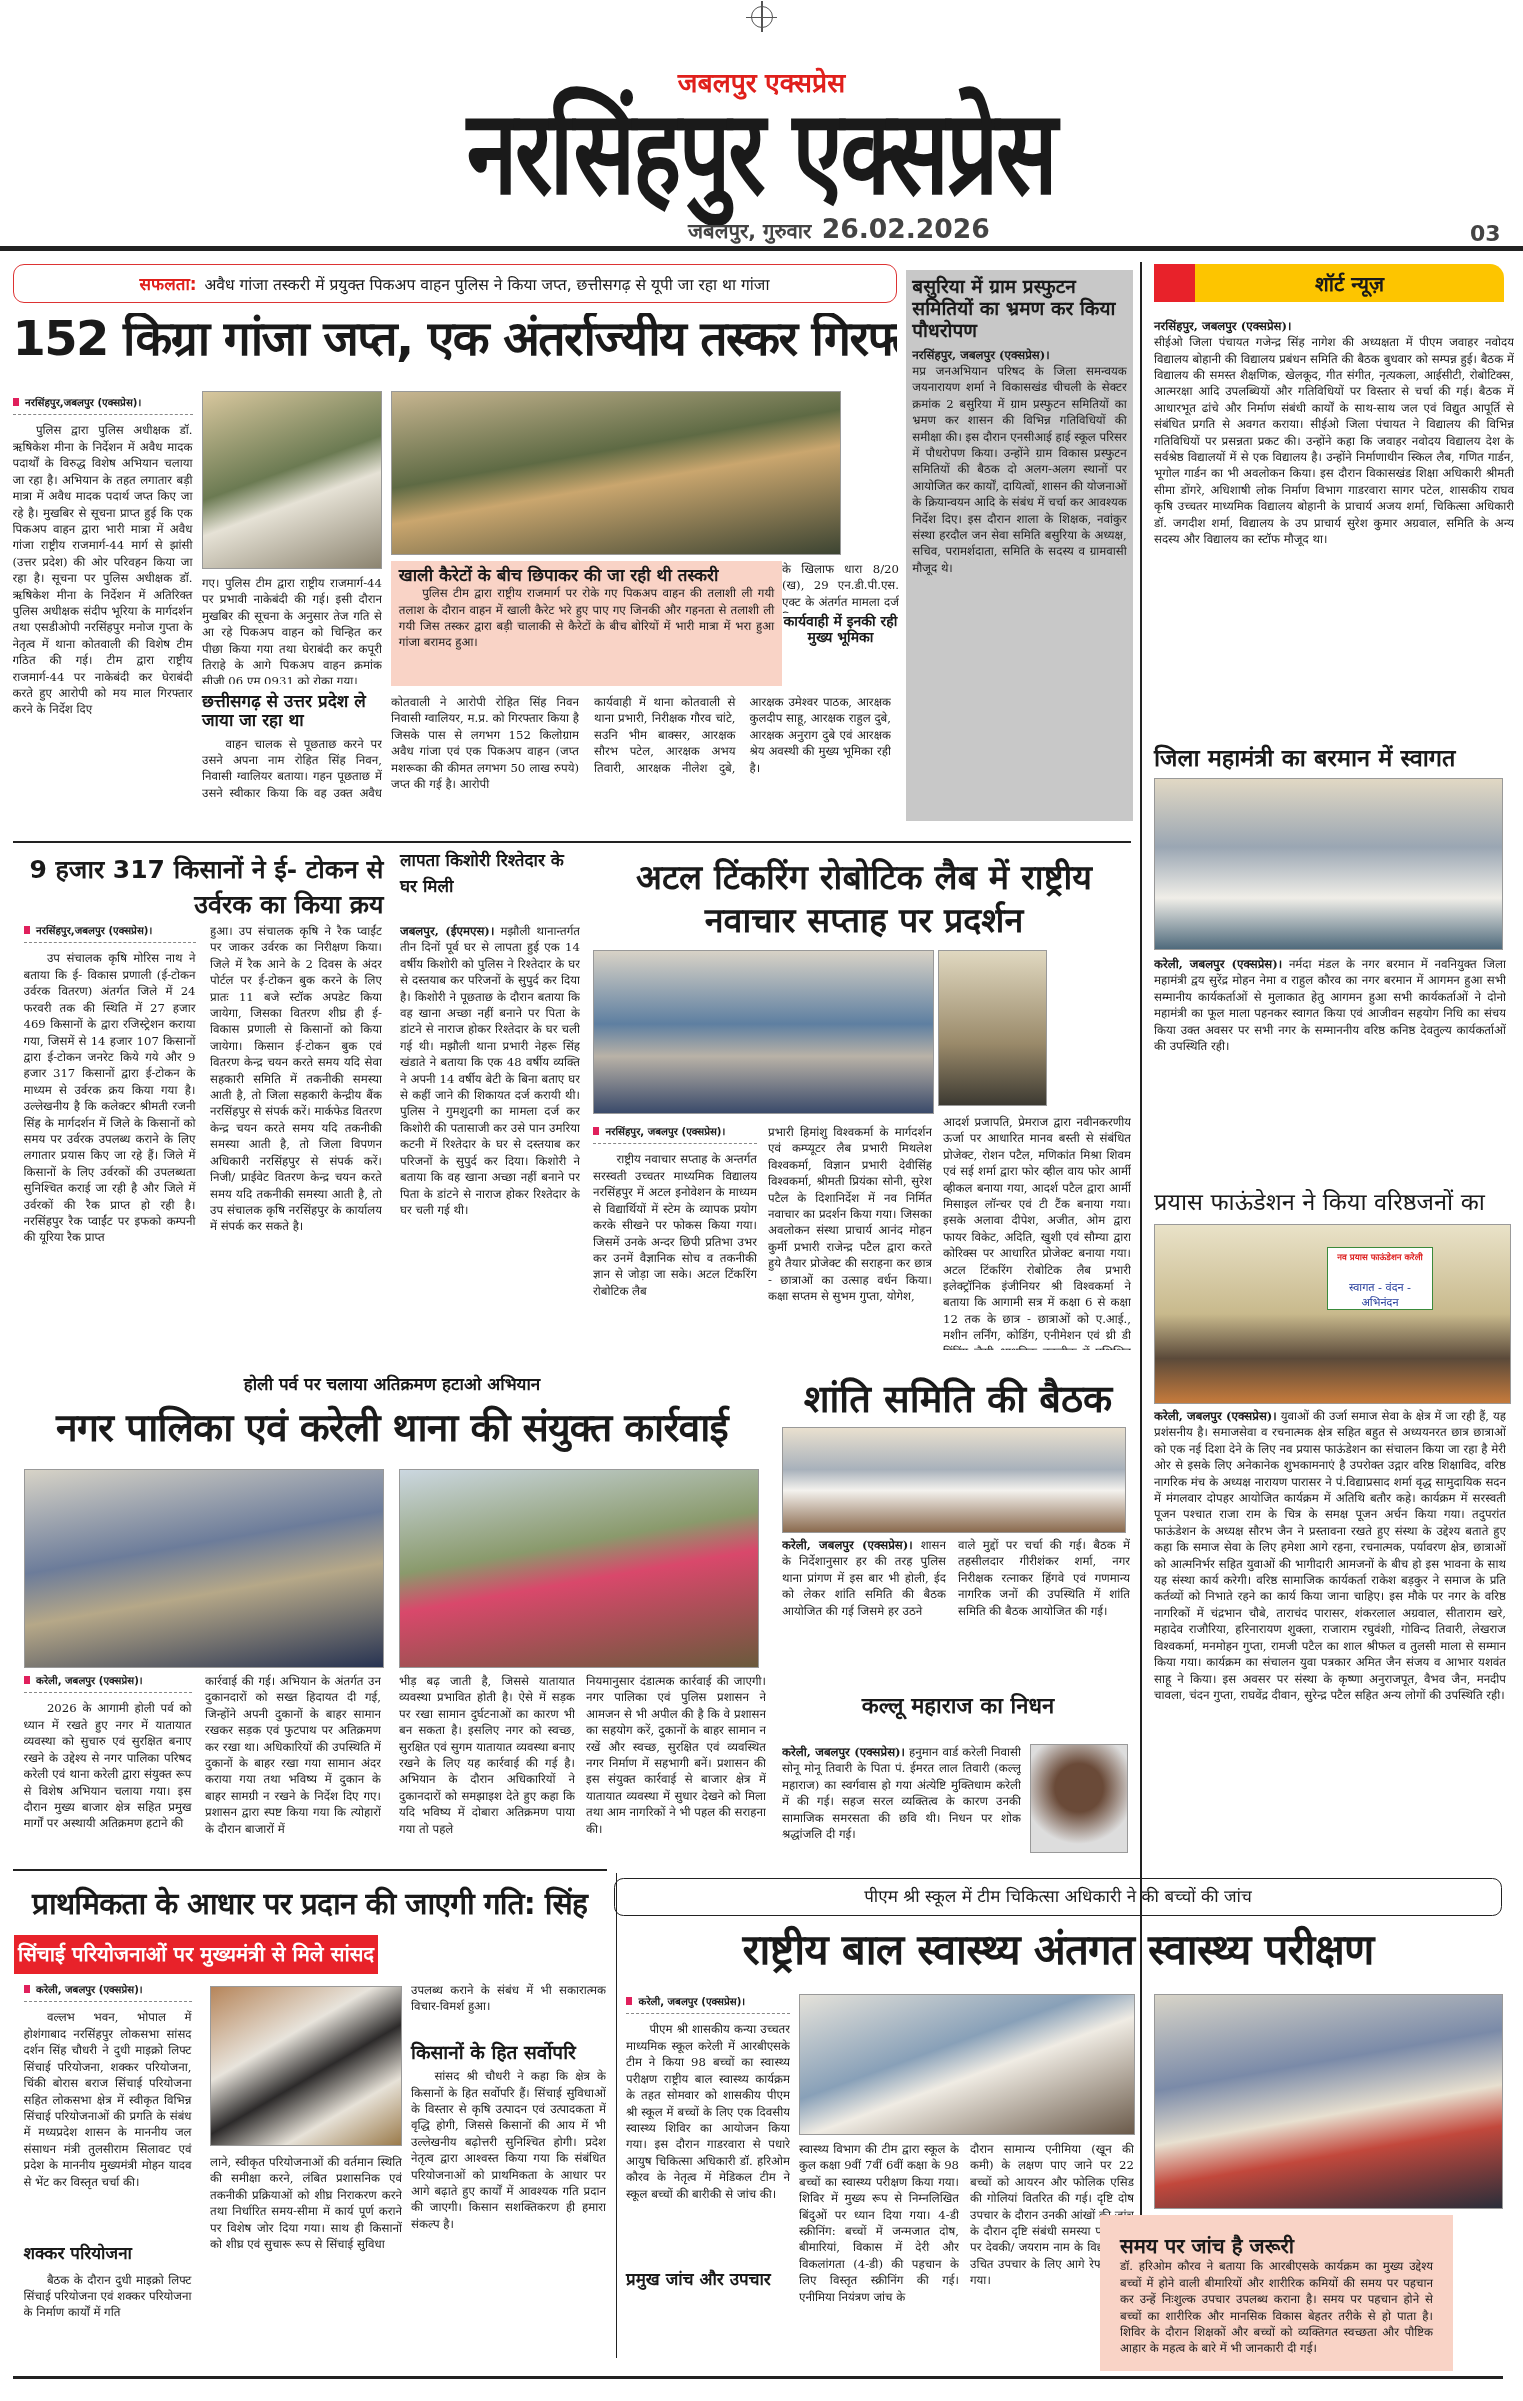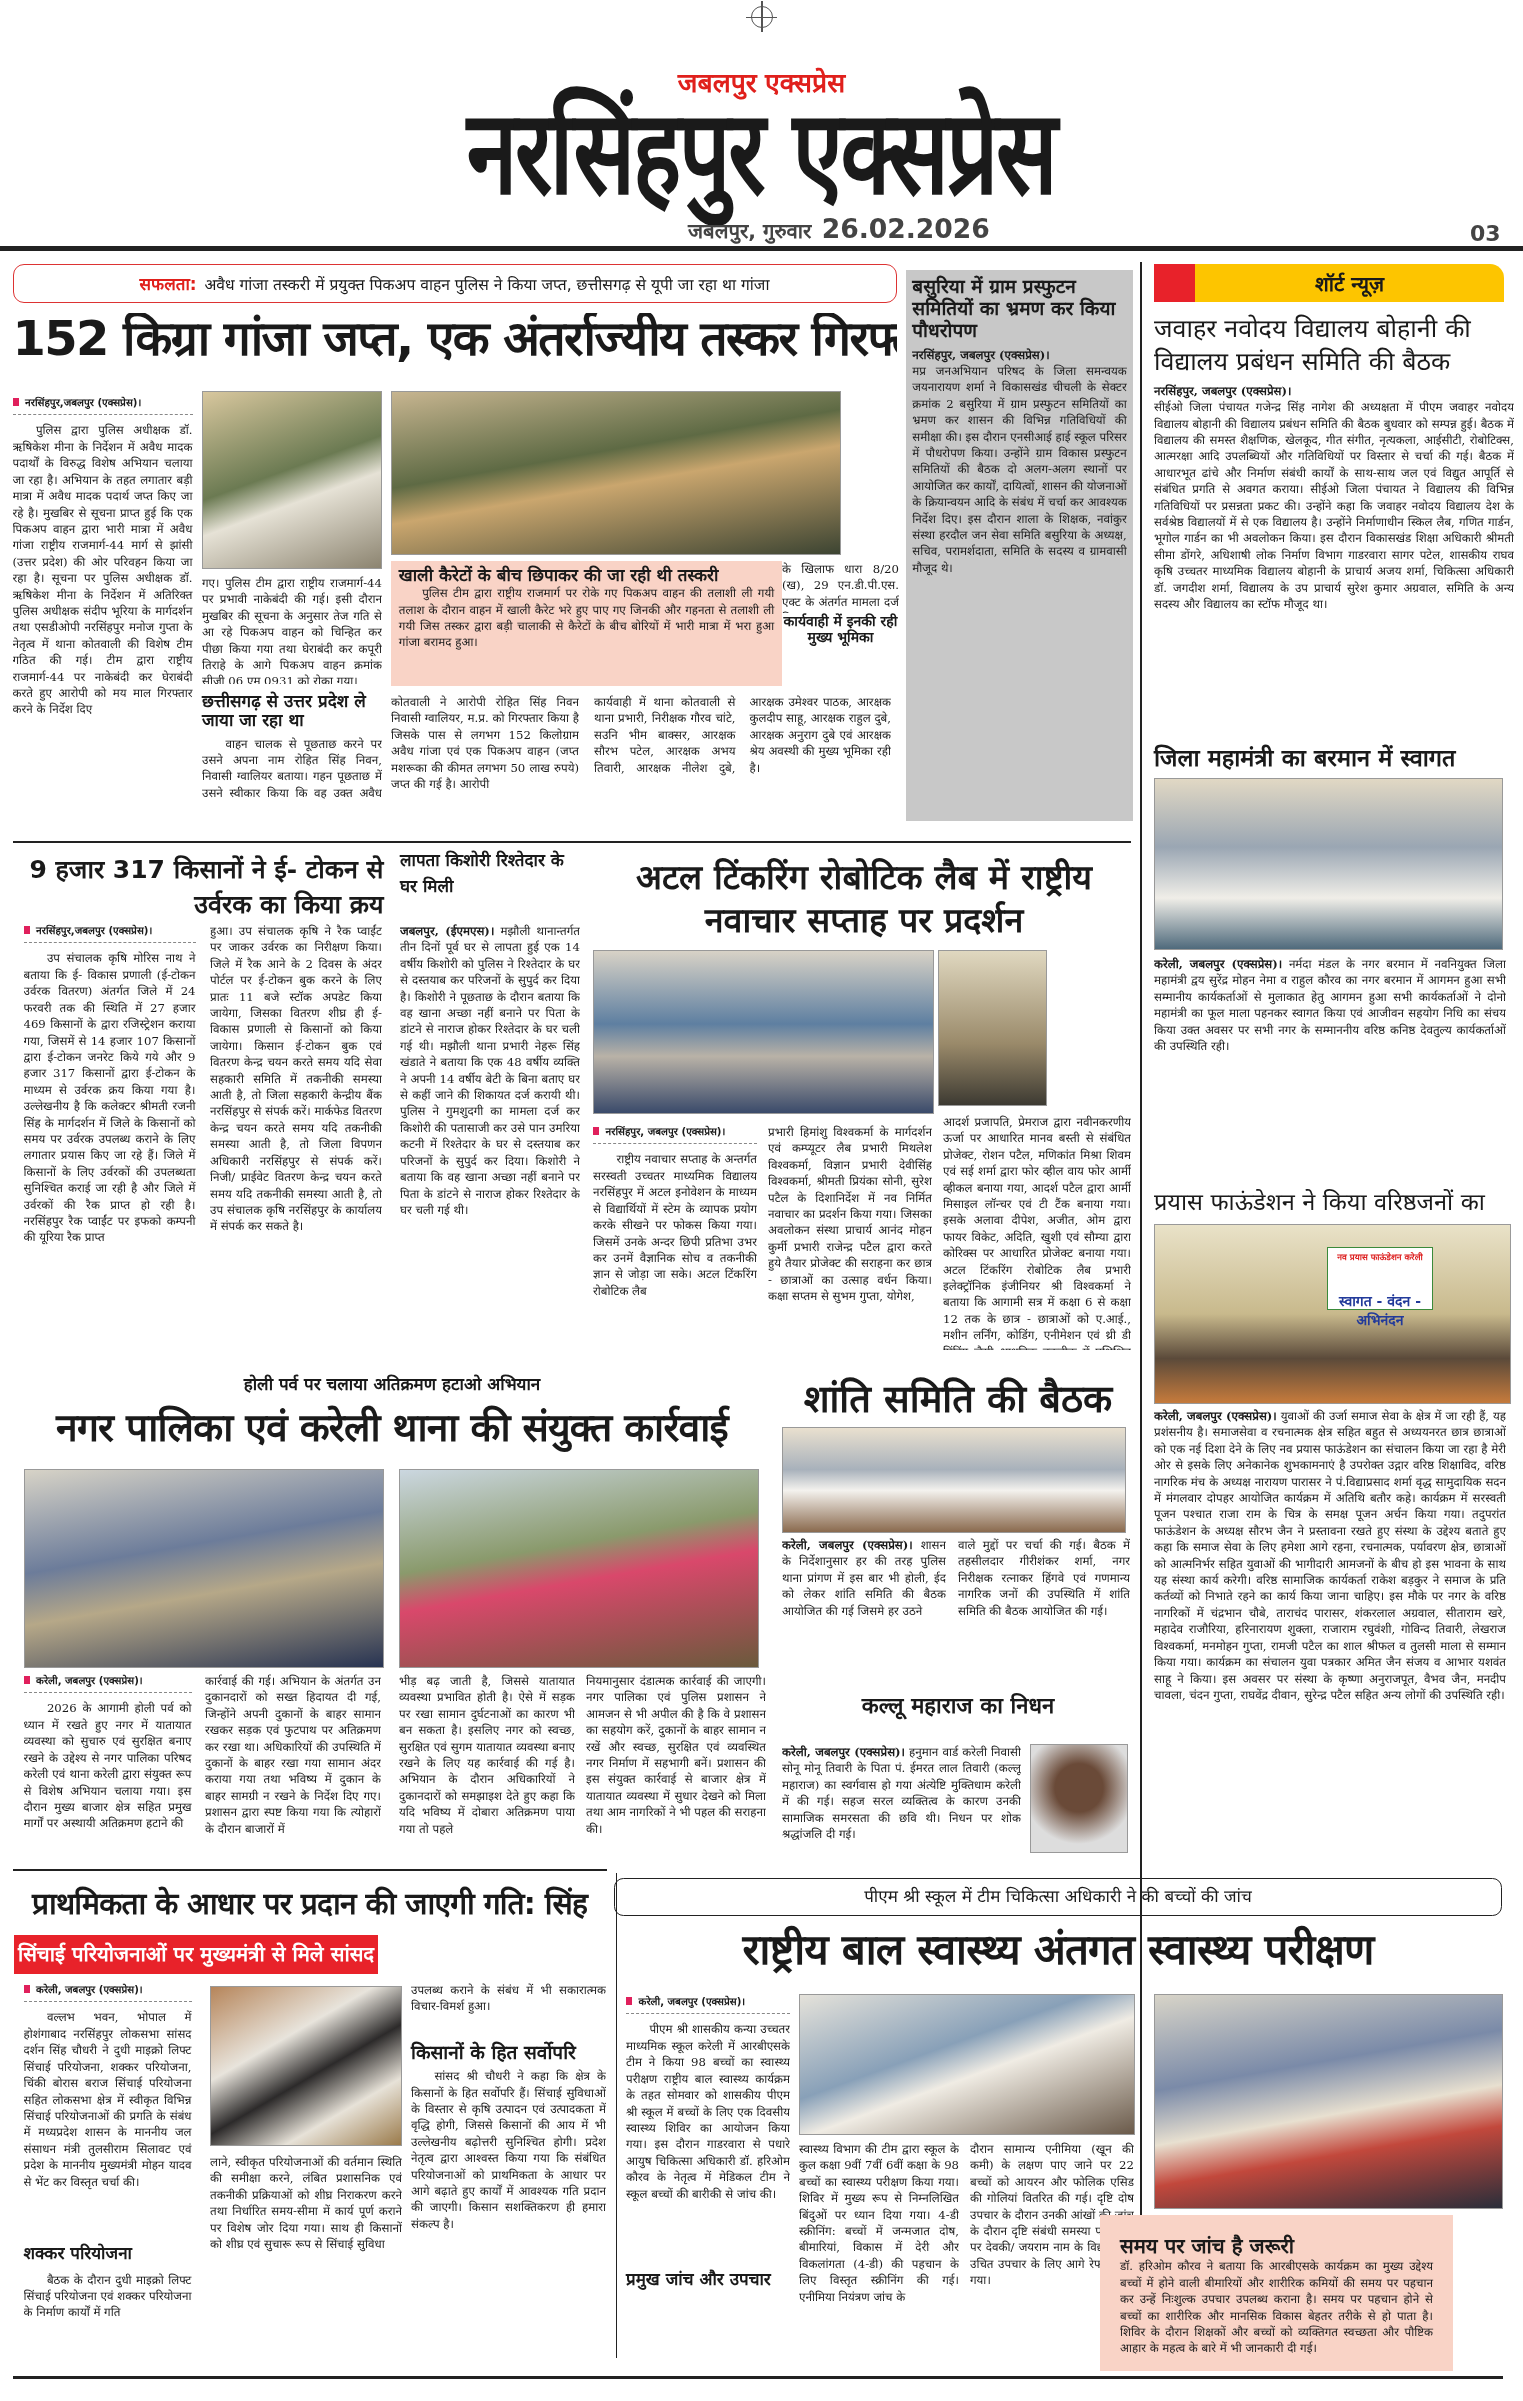--- a/index.html
+++ b/index.html
@@ -81,34 +81,33 @@
   <div class="body" style="height:438px;overflow:hidden">मप्र जनअभियान परिषद के जिला समन्वयक जयनारायण शर्मा ने विकासखंड चीचली के सेक्टर क्रमांक 2 बसुरिया में ग्राम प्रस्फुटन समितियों का भ्रमण कर शासन की विभिन्न गतिविधियों की समीक्षा की। इस दौरान एनसीआई हाई स्कूल परिसर में पौधरोपण किया। उन्होंने ग्राम विकास प्रस्फुटन समितियों की बैठक दो अलग-अलग स्थानों पर आयोजित कर कार्यों, दायित्वों, शासन की योजनाओं के क्रियान्वयन आदि के संबंध में चर्चा कर आवश्यक निर्देश दिए। इस दौरान शाला के शिक्षक, नवांकुर संस्था हरदौल जन सेवा समिति बसुरिया के अध्यक्ष, सचिव, परामर्शदाता, समिति के सदस्य व ग्रामवासी मौजूद थे।</div>
 </div>
 
 <div class="abs colrule" style="left:1140px;top:262px;height:2096px"></div>
 
 <div class="abs" style="left:1154px;top:264px;width:350px;height:38px;display:flex;border-radius:0 14px 0 0;overflow:hidden">
   <div style="width:41px;background:#e8222a"></div>
   <div style="flex:1;background:#fdc500;display:flex;align-items:center;justify-content:center;font-weight:bold;font-size:20.3px">शॉर्ट न्यूज़</div>
 </div>
 <div class="abs" style="left:1154px;top:313px;width:360px">
-  <div style="font-size:25px;line-height:1.3">जवाहर नवोदय विद्यालय बोहानी की विद्यालय प्रबंधन समिति की बैठक</div>
   <div class="body" style="font-weight:bold;margin-top:4.7px">नरसिंहपुर, जबलपुर (एक्सप्रेस)।</div>
   <div class="body" style="height:328px;overflow:hidden">सीईओ जिला पंचायत गजेन्द्र सिंह नागेश की अध्यक्षता में पीएम जवाहर नवोदय विद्यालय बोहानी की विद्यालय प्रबंधन समिति की बैठक बुधवार को सम्पन्न हुई। बैठक में विद्यालय की समस्त शैक्षणिक, खेलकूद, गीत संगीत, नृत्यकला, आईसीटी, रोबोटिक्स, आत्मरक्षा आदि उपलब्धियों और गतिविधियों पर विस्तार से चर्चा की गई। बैठक में आधारभूत ढांचे और निर्माण संबंधी कार्यों के साथ-साथ जल एवं विद्युत आपूर्ति से संबंधित प्रगति से अवगत कराया। सीईओ जिला पंचायत ने विद्यालय की विभिन्न गतिविधियों पर प्रसन्नता प्रकट की। उन्होंने कहा कि जवाहर नवोदय विद्यालय देश के सर्वश्रेष्ठ विद्यालयों में से एक विद्यालय है। उन्होंने निर्माणाधीन स्किल लैब, गणित गार्डन, भूगोल गार्डन का भी अवलोकन किया। इस दौरान विकासखंड शिक्षा अधिकारी श्रीमती सीमा डोंगरे, अधिशाषी लोक निर्माण विभाग गाडरवारा सागर पटेल, शासकीय राघव कृषि उच्चतर माध्यमिक विद्यालय बोहानी के प्राचार्य अजय शर्मा, चिकित्सा अधिकारी डॉ. जगदीश शर्मा, विद्यालय के उप प्राचार्य सुरेश कुमार अग्रवाल, समिति के अन्य सदस्य और विद्यालय का स्टॉफ मौजूद था।</div>
 </div>
 <div class="abs" style="left:1154px;top:741px;width:360px;font-size:23.5px;font-weight:bold">जिला महामंत्री का बरमान में स्वागत</div>
 <div class="abs photo" style="left:1154px;top:778px;width:349px;height:172px;background:linear-gradient(180deg,#e1d8c4,#9aa6b3 40%,#f0eee8 70%,#4f6a7c)"></div>
 <div class="abs" style="left:1154px;top:956px;width:352px">
   <div class="body" style="height:137px;overflow:hidden"><b>करेली, जबलपुर (एक्सप्रेस)।</b> <span>नर्मदा मंडल के नगर बरमान में नवनियुक्त जिला महामंत्री द्वय सुरेंद्र मोहन नेमा व राहुल कौरव का नगर बरमान में आगमन हुआ सभी सम्मानीय कार्यकर्ताओं से मुलाकात हेतु आगमन हुआ सभी कार्यकर्ताओं ने दोनो महामंत्री का फूल माला पहनकर स्वागत किया एवं आजीवन सहयोग निधि का संचय किया उक्त अवसर पर सभी नगर के सम्माननीय वरिष्ठ कनिष्ठ देवतुल्य कार्यकर्ताओं की उपस्थिति रही।</span></div>
 </div>
 <div class="abs" style="left:1154px;top:1185px;width:360px;font-size:23.5px">प्रयास फाऊंडेशन ने किया वरिष्ठजनों का सम्मान</div>
 <div class="abs photo" style="left:1154px;top:1224px;width:357px;height:180px;background:linear-gradient(180deg,#e9e2c8,#c8b98c 50%,#5b4a3a 75%,#c67b3c)">
   <div style="position:absolute;left:172px;top:22px;width:106px;height:63px;background:#fff;border:1.6px solid #3a8a3a;text-align:center;padding:3.1px">
     <div style="color:#d22;font-weight:bold;font-size:8.6px">नव प्रयास फाऊंडेशन करेली</div>
-    <div style="color:#223a9a;font-weight:bold;font-size:14px;margin-top:28px">स्वागत - वंदन - अभिनंदन</div>
+    <div style="color:#223a9a;font-weight:normal;font-size:11px;margin-top:16px">स्वागत - वंदन - अभिनंदन</div>
   </div>
 </div>
 <div class="abs" style="left:1154px;top:1408px;width:352px">
   <div class="body" style="height:450px;overflow:hidden"><b>करेली, जबलपुर (एक्सप्रेस)।</b> <span>युवाओं की उर्जा समाज सेवा के क्षेत्र में जा रही हैं, यह प्रशंसनीय है। समाजसेवा व रचनात्मक क्षेत्र सहित बहुत से अध्ययनरत छात्र छात्राओं को एक नई दिशा देने के लिए नव प्रयास फाऊंडेशन का संचालन किया जा रहा है मेरी ओर से इसके लिए अनेकानेक शुभकामनाएं है उपरोक्त उद्गार वरिष्ठ शिक्षाविद, वरिष्ठ नागरिक मंच के अध्यक्ष नारायण पारासर ने पं.विद्याप्रसाद शर्मा वृद्ध सामुदायिक सदन में मंगलवार दोपहर आयोजित कार्यक्रम में अतिथि बतौर कहे। कार्यक्रम में सरस्वती पूजन पश्चात राजा राम के चित्र के समक्ष पूजन अर्चन किया गया। तदुपरांत फाऊंडेशन के अध्यक्ष सौरभ जैन ने प्रस्तावना रखते हुए संस्था के उद्देश्य बताते हुए कहा कि समाज सेवा के लिए हमेशा आगे रहना, रचनात्मक, पर्यावरण क्षेत्र, छात्राओं को आत्मनिर्भर सहित युवाओं की भागीदारी आमजनों के बीच हो इस भावना के साथ यह संस्था कार्य करेगी। वरिष्ठ सामाजिक कार्यकर्ता राकेश बड़कुर ने समाज के प्रति कर्तव्यों को निभाते रहने का कार्य किया जाना चाहिए। इस मौके पर नगर के वरिष्ठ नागरिकों में चंद्रभान चौबे, ताराचंद पारासर, शंकरलाल अग्रवाल, सीताराम खरे, महादेव राजौरिया, हरिनारायण शुक्ला, राजाराम रघुवंशी, गोविन्द तिवारी, लेखराज विश्वकर्मा, मनमोहन गुप्ता, रामजी पटैल का शाल श्रीफल व तुलसी माला से सम्मान किया गया। कार्यक्रम का संचालन युवा पत्रकार अमित जैन संजय व आभार यशवंत साहू ने किया। इस अवसर पर संस्था के कृष्णा अनुराजपूत, वैभव जैन, मनदीप चावला, चंदन गुप्ता, राघवेंद्र दीवान, सुरेन्द्र पटैल सहित अन्य लोगों की उपस्थिति रही।</span></div>
 </div>
 
 <div class="abs rule" style="left:12.5px;top:841px;width:1118px;height:1.6px"></div>
 <div class="abs hl" style="left:23.5px;top:852px;width:360px;font-size:25px;text-align:right;line-height:1.4">9 हजार 317 किसानों ने ई- टोकन से उर्वरक का किया क्रय</div>
 <div class="abs" style="left:23.5px;top:923px;width:172px">
   <div class="dateline-sm">नरसिंहपुर,जबलपुर (एक्सप्रेस)।</div>

